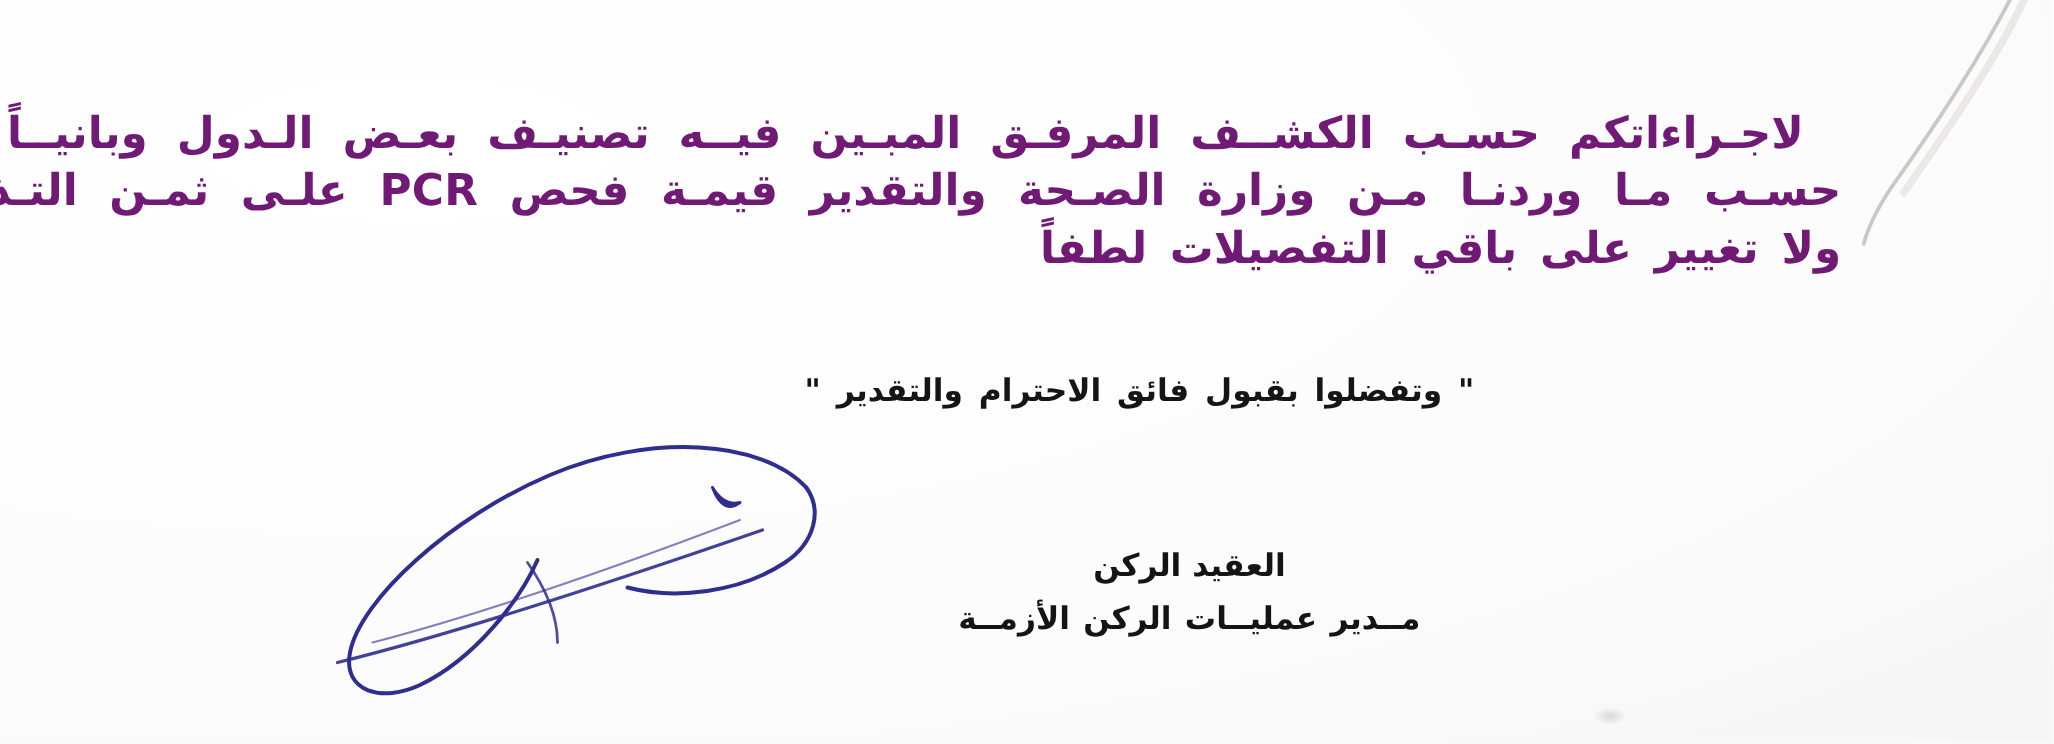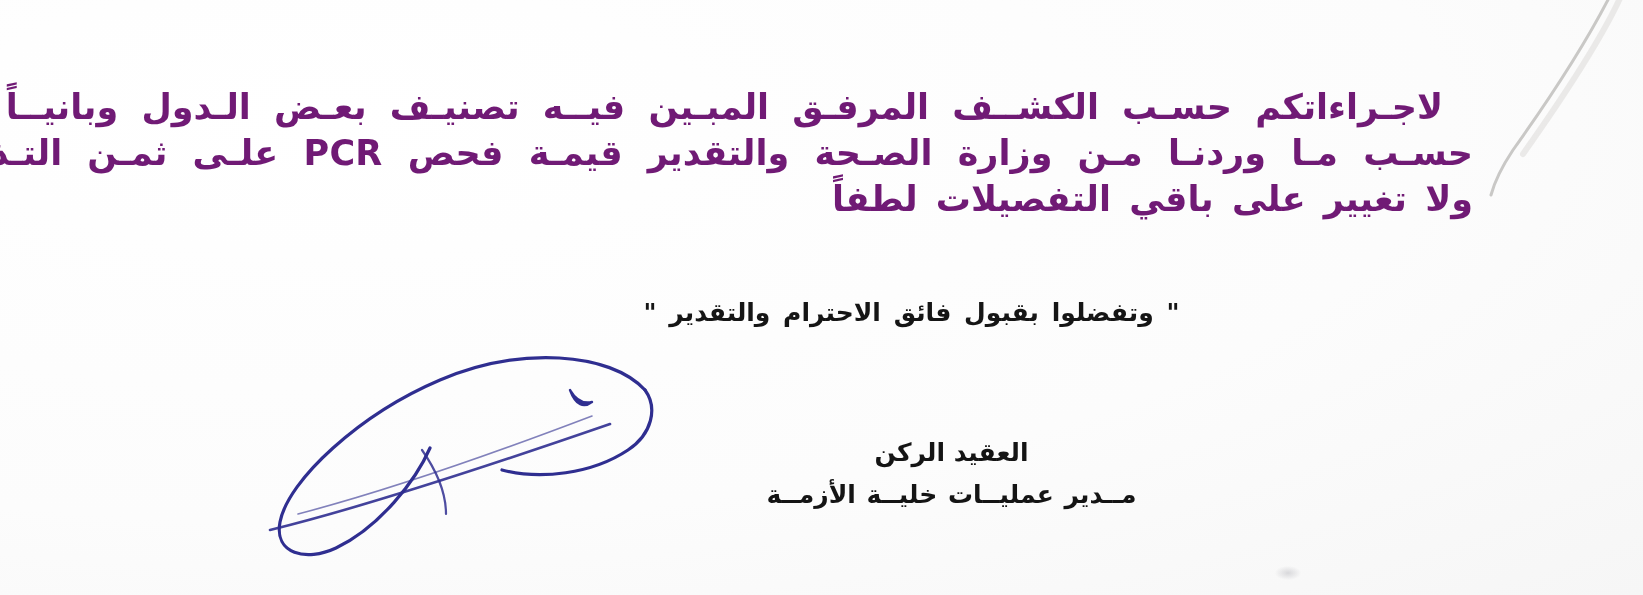--- a/index.html
+++ b/index.html
@@ -142,19 +142,19 @@
       <path d="M 58 184 C 150 160 268 118 352 86" stroke-width="1.6" opacity="0.6"></path>
       <path d="M 182 120 C 196 140 206 162 206 184" stroke-width="2.2" opacity="0.85"></path>
     </g>
   </svg>
 
   <div class="signature-block">
     <span class="sig-line name-role">
       <span class="sig-inner">العقيد الركن</span>
     </span>
     <span class="sig-line role-long">
-      <span class="sig-inner">مــدير عمليــات خليــة الأزمــة</span>
+      <span class="sig-inner">مــدير عمليــات الركن الأزمــة</span>
     </span>
   </div>
 
   <div class="stamp-dot"></div>
 
 </div>
 
 </body></html>

